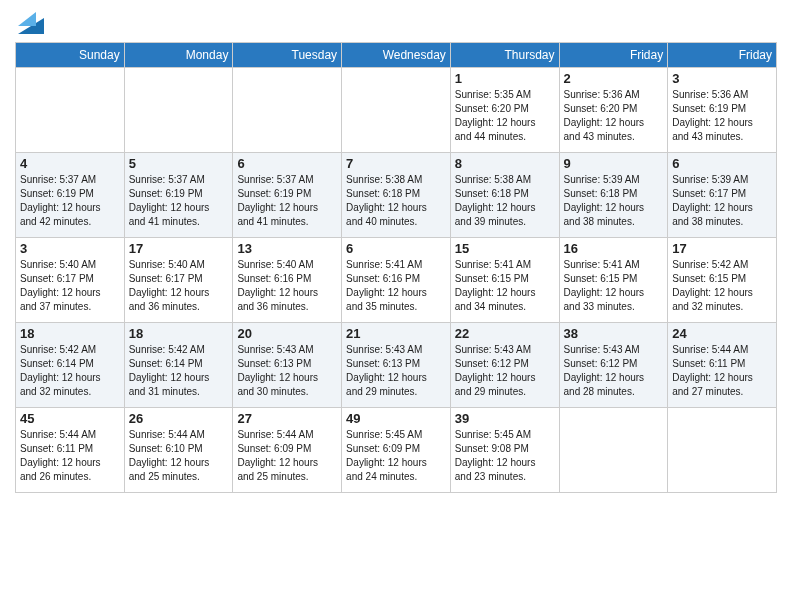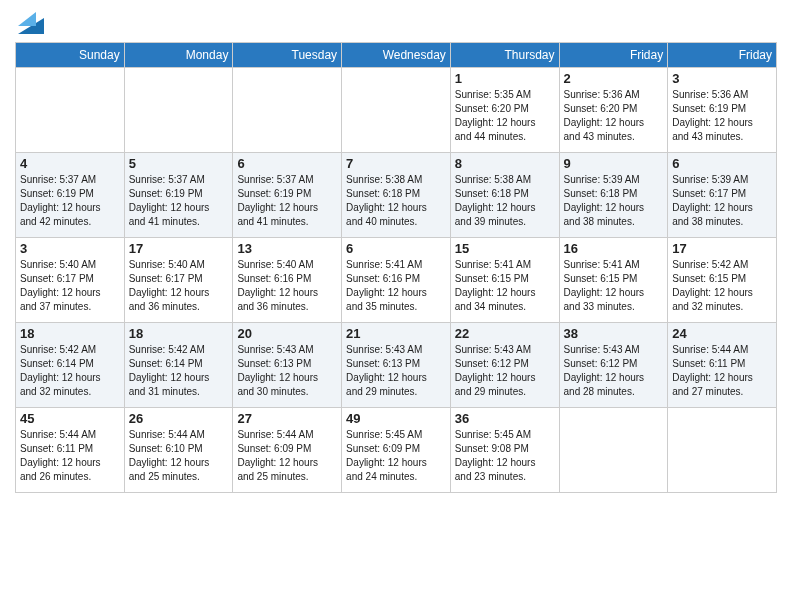--- a/index.html
+++ b/index.html
@@ -315,21 +315,21 @@
 and 25 minutes.</div>
         </td>
         <td>
           <div class="day-num">49</div>
           <div class="day-info">Sunrise: 5:45 AM
 Sunset: 6:09 PM
 Daylight: 12 hours
 and 24 minutes.</div>
         </td>
         <td>
-          <div class="day-num">36</div>
+          <div class="day-num">39</div>
           <div class="day-info">Sunrise: 5:45 AM
 Sunset: 9:08 PM
 Daylight: 12 hours
 and 23 minutes.</div>
         </td>
         <td class="empty-cell"></td>
         <td class="empty-cell"></td>
       </tr>
     </tbody>
 </table>

